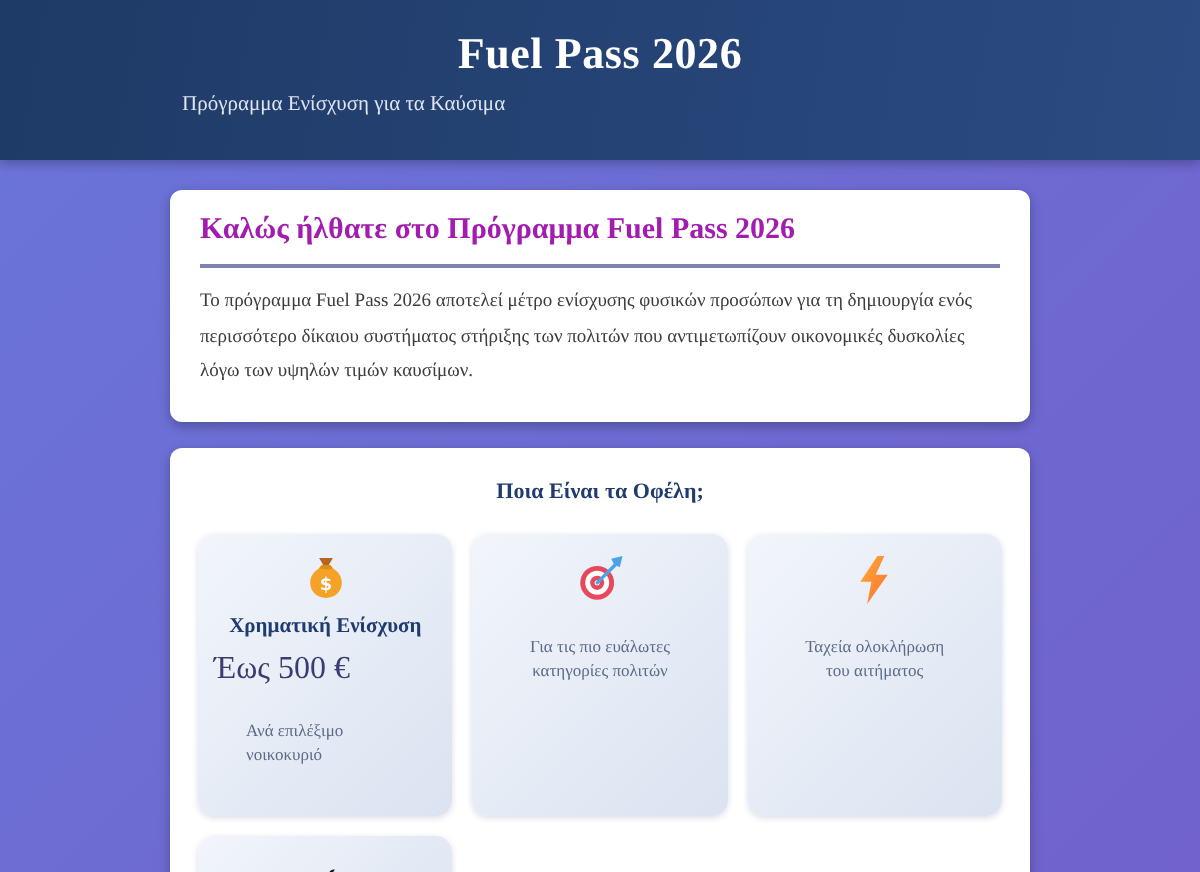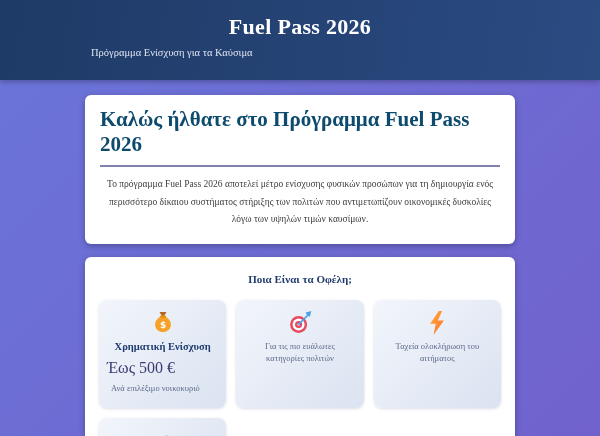--- a/index.html
+++ b/index.html
@@ -24,25 +24,25 @@
   .app-subtitle{
     color:#dfe4f2;font-size:10.5px;margin:7px 0 0 6px;text-align:left;
   }
   .container{width:430px;margin:0 auto;}
   .panel{
     background:#ffffff;border-radius:6px;
     box-shadow:0 2px 6px rgba(0,0,0,.28);
   }
   .welcome-panel{margin-top:15px;padding:12px 15px 15px 15px;}
   .welcome-heading{
-    color:#0c4a6e;font-size:21px;font-weight:bold;margin:0 0 8px 0;
+    color:#a21caf;font-size:15px;font-weight:bold;margin:0 0 8px 0;
   }
   .divider{border:0;border-top:2px solid #7d83ad;margin:0 0 9px 0;}
   .welcome-body{
-    color:#3c3c3c;font-size:9.5px;line-height:1.85;margin:0;text-align:center;
+    color:#3c3c3c;font-size:9.5px;line-height:1.85;margin:0;
   }
   .benefits-panel{margin-top:13px;padding:13px 14px 12px 14px;}
   .benefits-heading{
     color:#1f3b70;font-size:11px;font-weight:bold;text-align:center;
     margin:3px 0 15px 0;
   }
   .cards-grid{
     display:grid;grid-template-columns:repeat(3,1fr);gap:10px;
   }
   .benefit-card{
@@ -55,21 +55,21 @@
     font-family:"DejaVu Sans",sans-serif;font-size:19px;color:#1c1c1c;
     font-weight:bold;display:inline-block;transform:rotate(-4deg);
   }
   .card-title{
     color:#1f3b70;font-size:10.5px;font-weight:bold;margin:0 0 7px 0;
   }
   .card-amount{
     color:#3b3c72;font-size:16px;margin:0 0 6px 0;text-align:left;
   }
   .card-note{
-    color:#5c6b8a;font-size:8.5px;margin:4px;line-height:1.4;
+    color:#5c6b8a;font-size:8.5px;margin:16px;line-height:1.4;
   }
   .card-note.left{text-align:left;}
 </style>
 </head>
 <body>
 
 <div class="page">
 
   <div class="header">
     <div class="header-inner">

